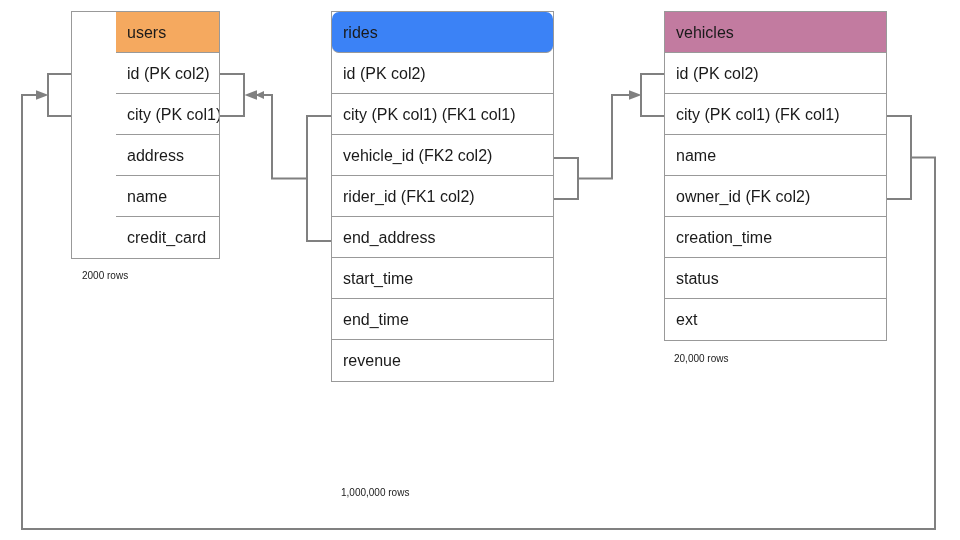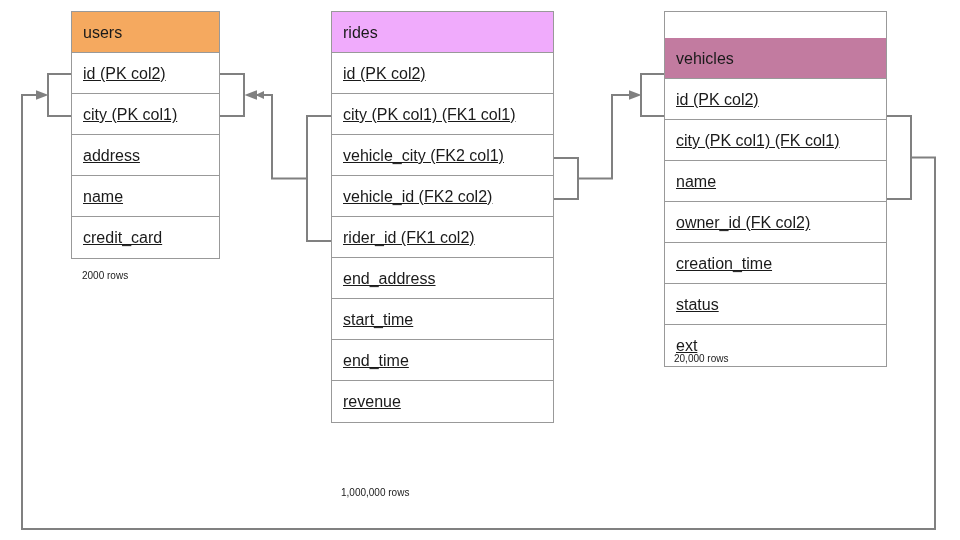--- a/index.html
+++ b/index.html
@@ -47,21 +47,20 @@
     box-sizing: border-box;
     height: 41px;
     line-height: 41px;
     padding: 0 0 0 11px;
     font-size: 16px;
     color: #1a1a1a;
     border-bottom: 1px solid #999999;
     background: #ffffff;
     white-space: nowrap;
     overflow: hidden;
-    text-decoration: underline;
   }
   .field-row.last {
     border-bottom: none;
   }
   .rowcount {
     position: absolute;
     font-size: 10px;
     color: #1a1a1a;
     white-space: nowrap;
   }
@@ -111,46 +110,45 @@
 
         <path d="M244.5,95 L257,90.2 L257,99.8 z"></path>
 
         <path d="M641.5,95 L629,90.2 L629,99.8 z"></path>
 
         <path d="M48.5,95 L36,90.2 L36,99.8 z"></path>
       </g>
     </g>
   </svg>
 
-  <div class="entity" style="left:71px; top:11px; width:149px;">
+  <div class="entity" style="left:71px; top:11px; width:149px;padding-left:44px;">
     <div class="entity-header" style="background:#F5A95F;">users</div>
     <div class="field-row">id (PK col2)</div>
     <div class="field-row">city (PK col1)</div>
     <div class="field-row">address</div>
     <div class="field-row">name</div>
     <div class="field-row last">credit_card</div>
   </div>
   <div class="rowcount" style="left:82px; top:270px;">2000 rows</div>
 
   <div class="entity" style="left:331px; top:11px; width:223px;">
-    <div class="entity-header" style="background:#f0abfc;">rides</div>
+    <div class="entity-header" style="background:#3b82f6;border-radius:7px;">rides</div>
     <div class="field-row">id (PK col2)</div>
     <div class="field-row">city (PK col1) (FK1 col1)</div>
-    <div class="field-row">vehicle_city (FK2 col1)</div>
     <div class="field-row">vehicle_id (FK2 col2)</div>
     <div class="field-row">rider_id (FK1 col2)</div>
     <div class="field-row">end_address</div>
     <div class="field-row">start_time</div>
     <div class="field-row">end_time</div>
     <div class="field-row last">revenue</div>
   </div>
   <div class="rowcount" style="left:341px; top:487px;">1,000,000 rows</div>
 
   <div class="entity" style="left:664px; top:11px; width:223px;">
-    <div class="entity-header" style="background:#C27BA0;margin-top:26px;">vehicles</div>
+    <div class="entity-header" style="background:#C27BA0;">vehicles</div>
     <div class="field-row">id (PK col2)</div>
     <div class="field-row">city (PK col1) (FK col1)</div>
     <div class="field-row">name</div>
     <div class="field-row">owner_id (FK col2)</div>
     <div class="field-row">creation_time</div>
     <div class="field-row">status</div>
     <div class="field-row last">ext</div>
   </div>
   <div class="rowcount" style="left:674px; top:353px;">20,000 rows</div>
 

